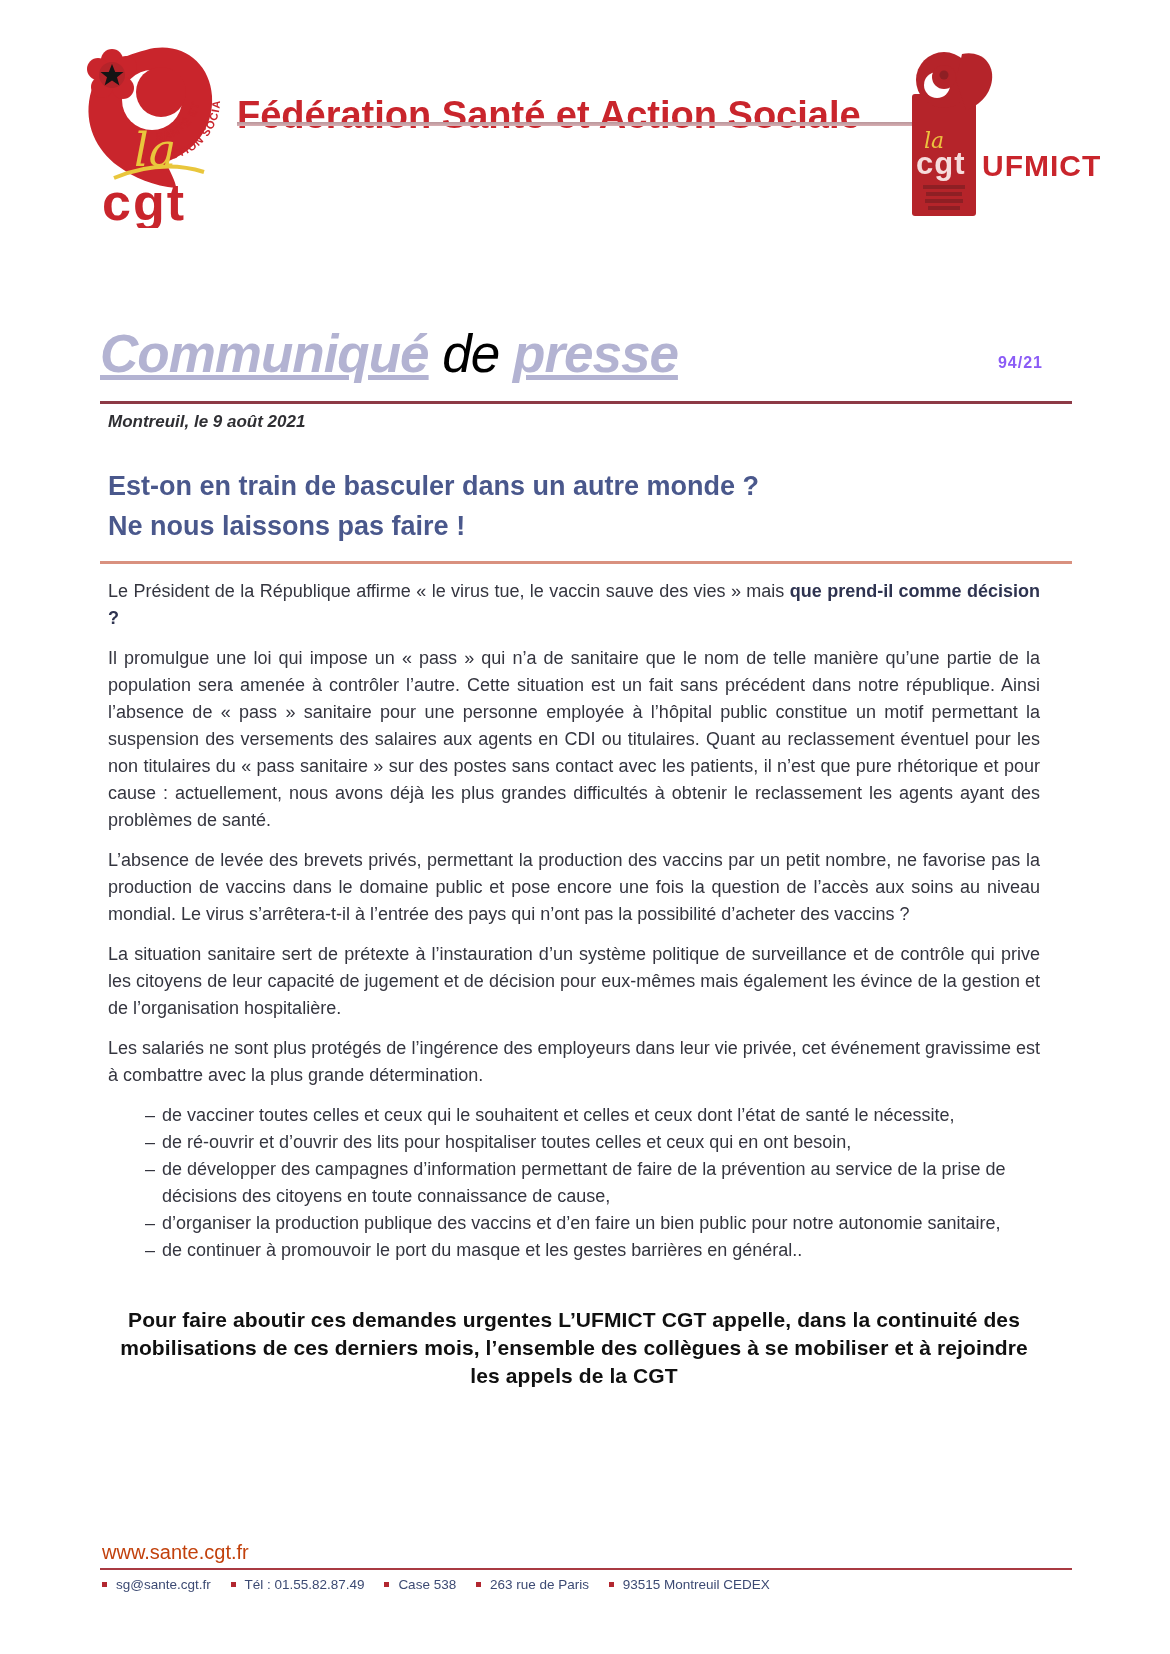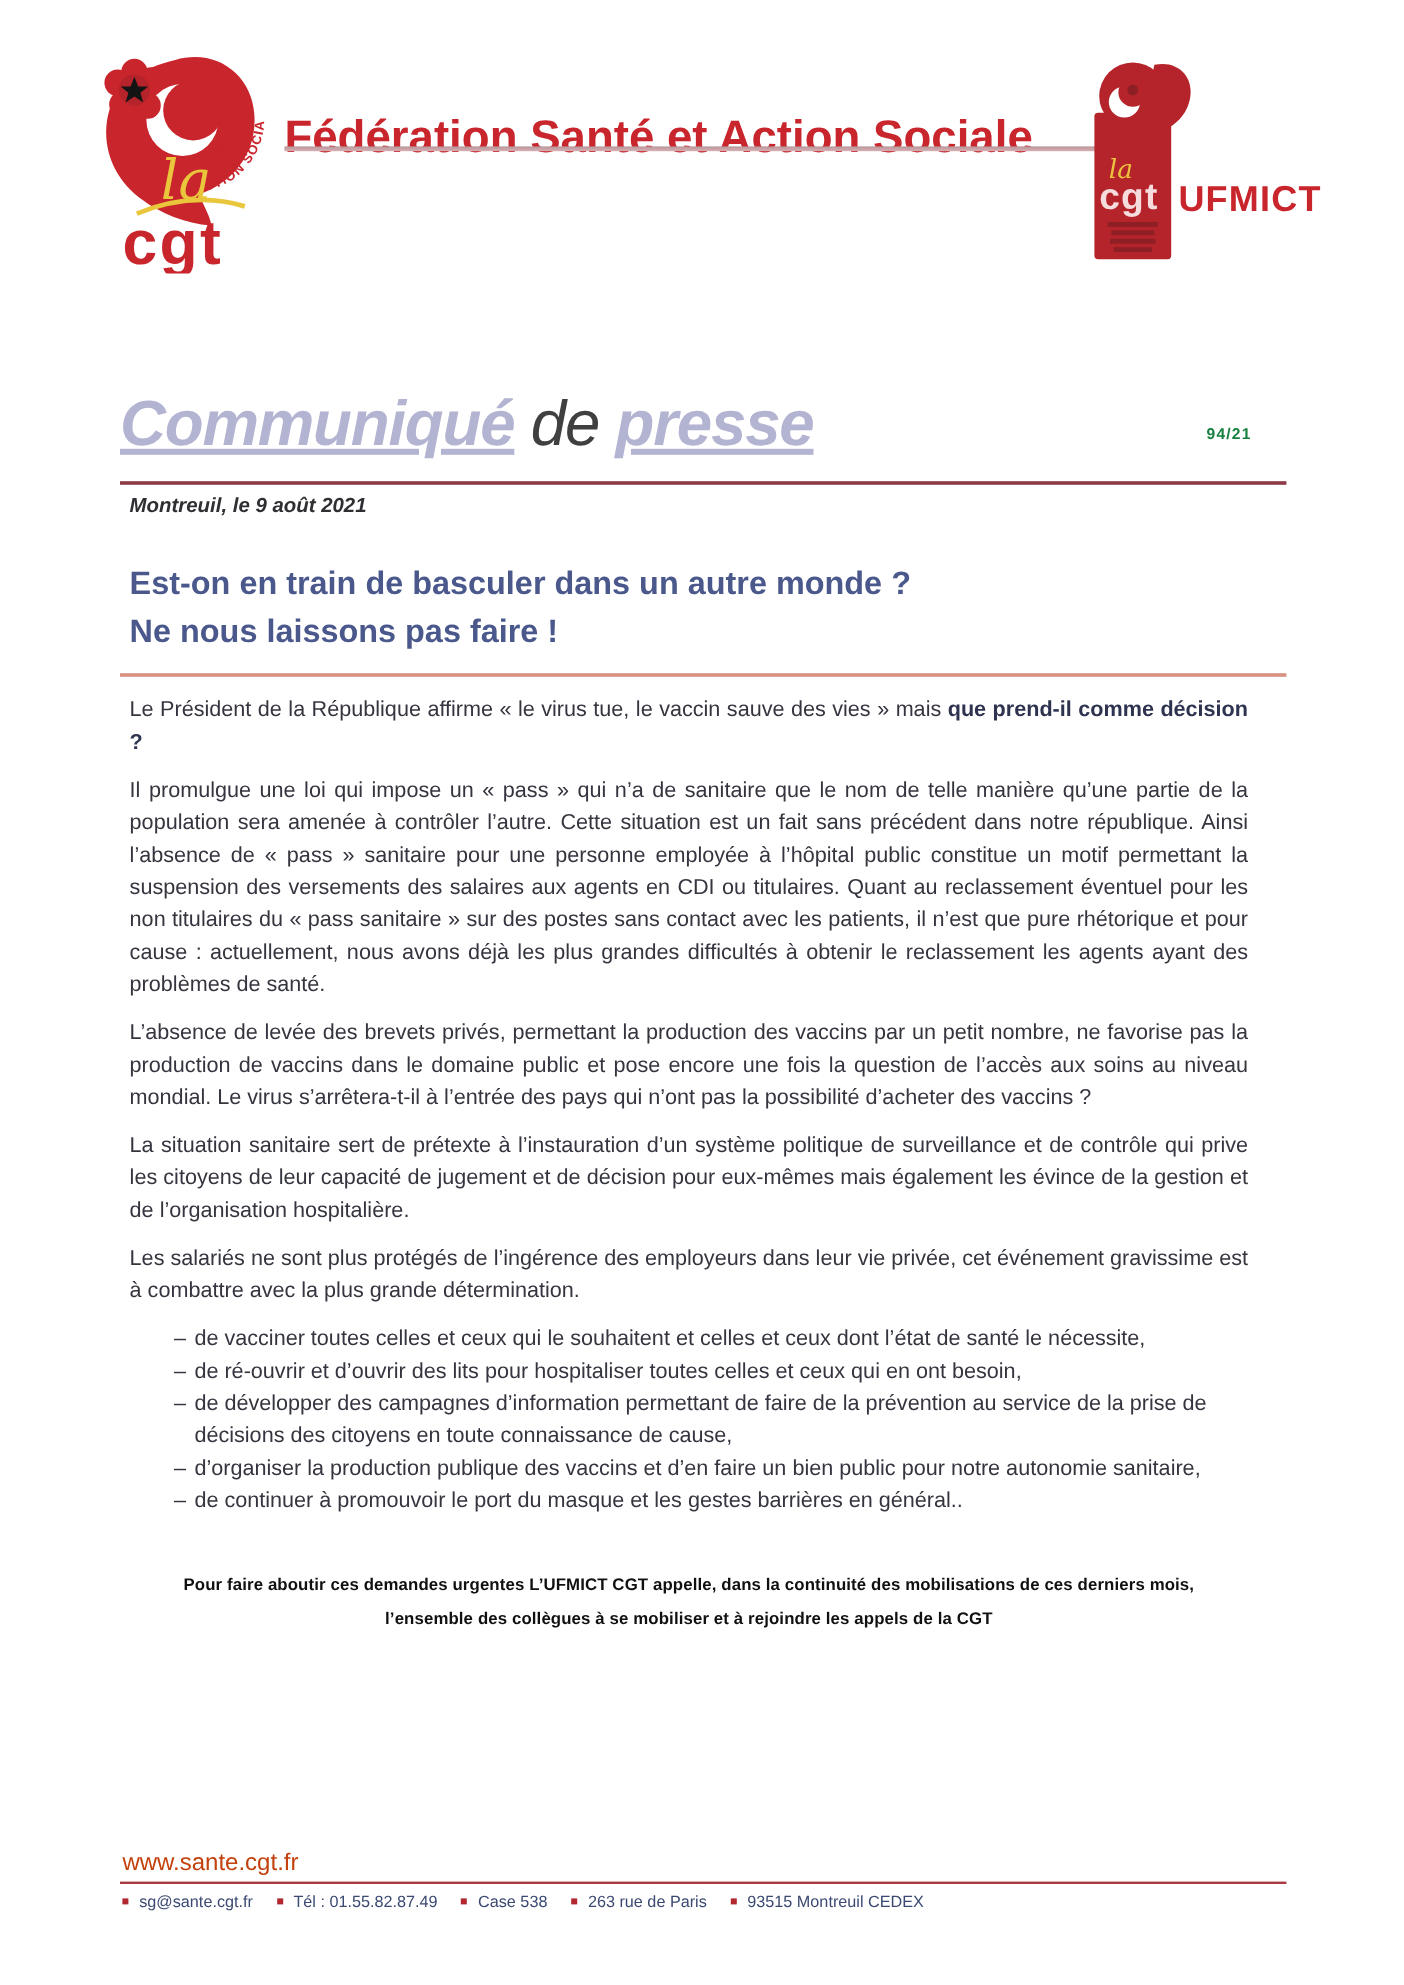--- a/index.html
+++ b/index.html
@@ -22,24 +22,24 @@
   .cgt-logo { position:absolute; left:58px; top:36px; }
   .ufmict-logo { position:absolute; left:882px; top:48px; }
 
   
   .masthead {
     position:absolute; left:100px; top:323px;
     font-style:italic; font-size:53px; color:#b3b3d2; white-space:nowrap;
     letter-spacing:-1px;
   }
   .masthead .heavy { font-weight:800;text-decoration:underline; }
-  .masthead .light { font-weight:300; color:#404040; }
+  .masthead .light { font-weight:300; color:#000000; }
   .ref-number {
     position:absolute; right:127px; top:354px; width:120px; text-align:right;
-    font-size:13px; font-weight:bold; color:#15803d; letter-spacing:1px;
+    font-size:16px; font-weight:bold; color:#8b5cf6; letter-spacing:1px;
   }
   .rule-maroon {
     position:absolute; left:100px; top:401px; width:972px; height:3px;
     background:#8d3a46;
   }
   .date-line {
     position:absolute; left:108px; top:412px;
     font-size:17px; font-style:italic; font-weight:bold; color:#2f2f33;
   }
 
@@ -64,21 +64,21 @@
   .p-urgence { margin-top:33px !important; color:#6f7089; }
   .p-urgence .b { color:#39456f; }
 
   .bullet-list { margin:4px 0 0 37px; }
   .bullet-row { display:flex; align-items:flex-start; }
   .bullet-dash { flex:none; width:17px; }
   .bullet-text { flex:1; text-align:left; }
 
   .closing {
     margin:42px 10px 0 10px; text-align:center;
-    font-weight:bold; color:#101010; font-size:14px; line-height:28px;
+    font-weight:bold; color:#101010; font-size:21px; line-height:28px;
     letter-spacing:0.1px;
   }
 
   
   .footer { position:absolute; left:100px; top:1541px; width:972px; }
   .footer-url {
     font-size:20px; color:#c2410c; margin:0 0 2px 2px; text-decoration:none;
     display:inline-block;
   }
   .footer-rule { height:2px; background:#a93a42; margin:2px 0 7px 0; }

